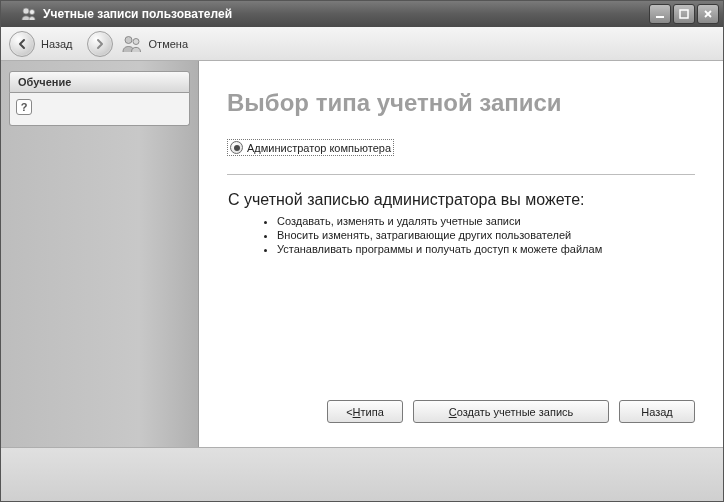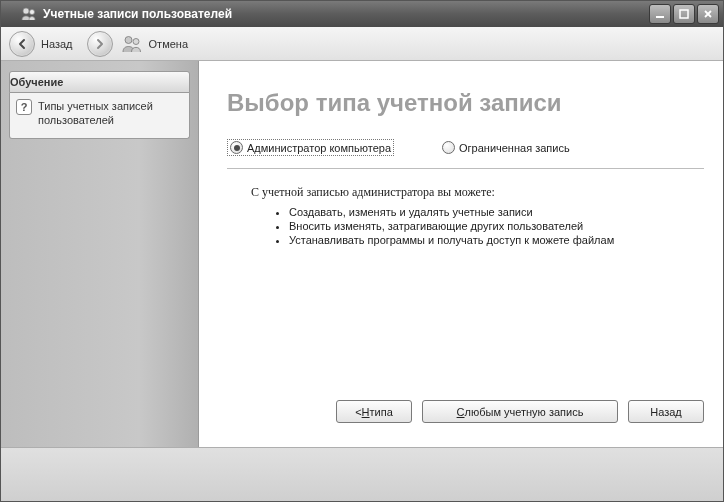--- a/index.html
+++ b/index.html
@@ -76,21 +76,21 @@
   .sidebar {
     width: 198px;
     background: linear-gradient(to right,#bdbdbd 0%, #c8c8c8 70%, #b0b0b0 100%);
     border-right: 1px solid #9a9a9a;
     padding: 10px 8px;
   }
   .side-panel-header {
     background: linear-gradient(to bottom,#f8f8f8,#d8d8d8);
     border: 1px solid #9a9a9a;
     border-radius: 3px 3px 0 0;
-    padding: 4px 0;
+    padding: 4px 8px;
     font-weight: bold;
     color: #333;
     font-size: 11px;
   }
   .side-panel-body {
     background: #f3f3f3;
     border: 1px solid #9a9a9a;
     border-top: none;
     border-radius: 0 0 3px 3px;
     padding: 6px 6px 10px 6px;
@@ -103,33 +103,33 @@
   .side-link .qicon {
     width: 16px; height: 16px; flex: none;
     border: 1px solid #888; border-radius: 3px;
     background: #fff;
     display:flex;align-items:center;justify-content:center;
     font-size: 11px; color:#555; font-weight:bold;
   }
   
   .main {
     flex: 1;
-    padding: 24px 19px 16px 28px;
+    padding: 24px 28px 16px 28px;
     display: flex; flex-direction: column;
     position: relative;
   }
   .page-title {
     font-size: 24px;
     font-weight: bold;
     color: #9e9e9e;
     margin: 4px 0 22px 0;
   }
   .radio-row {
-    display: flex; gap: 48px; align-items: center;
-    margin-bottom: 6px;
+    display: flex; gap: 72px; align-items: center;
+    margin-bottom: 12px;
   }
   .radio-item {
     display: flex; align-items: center; gap: 4px;
     font-size: 11px; color: #222;
   }
   .radio {
     width: 13px; height: 13px; border-radius: 50%;
     border: 1px solid #6a6a6a;
     background: radial-gradient(circle at 35% 30%, #fff, #ddd);
     display:flex;align-items:center;justify-content:center;
@@ -137,26 +137,26 @@
   .radio.selected::after {
     content:"";
     width:6px;height:6px;border-radius:50%;
     background:#4a4a4a;
   }
   .radio-item.selected { border: 1px dotted #777; padding: 1px 2px; }
   .divider {
     border: none; border-top: 1px solid #bdbdbd;
     margin: 6px 0 16px 0;
   }
-  .desc-intro { font-size: 12px; color:#222; margin-bottom: 4px; margin-left: 24px; font-family: Liberation Serif, serif;}
+  .desc-intro { font-size: 16px; color:#222; margin-bottom: 4px; margin-left: 1px;}
   .desc-list {
     margin: 0 0 0 32px; padding: 0 0 0 18px;
     font-size: 11px; color:#222;
   }
-  .desc-list li { margin: 2px 12px; }
+  .desc-list li { margin: 2px 0; }
   .button-row {
     margin-top: auto;
     padding: 12px 0 8px 0;
     display: flex; justify-content: flex-end; gap: 10px;
   }
   .btn {
     height: 23px;
     border: 1px solid #7a7a7a;
     background: linear-gradient(to bottom,#fdfdfd,#e4e4e4);
     border-radius: 3px;
@@ -232,57 +232,52 @@
     <span class="nav-label">Отмена</span>
   </div>
 
   <div class="body">
 
     <div class="sidebar">
       <div class="side-panel-header">Обучение</div>
       <div class="side-panel-body">
         <div class="side-link">
           <span class="qicon">?</span>
-          <span>Типы учетных записей пользователей</span>
         </div>
       </div>
     </div>
 
     <div class="main">
       <div class="page-title">Выбор типа учетной записи</div>
 
       <div class="radio-row">
         <label class="radio-item selected">
           <span class="radio selected"></span>
           <span>Администратор компьютера</span>
-        </label>
-        <label class="radio-item">
-          <span class="radio"></span>
-          <span>Ограниченная запись</span>
         </label>
       </div>
 
       <hr class="divider">
 
       <div class="desc-intro">С учетной записью администратора вы можете:</div>
       <ul class="desc-list">
         <li>Создавать, изменять и удалять учетные записи</li>
         <li>Вносить изменять, затрагивающие других пользователей</li>
         <li>Устанавливать программы и получать доступ к можете файлам</li>
       </ul>
 
       <div class="button-row">
         <div class="btn">
           <span>&lt; </span>
             <span class="ul">Н</span>
             <span>типа</span>
         </div>
         <div class="btn wide">
           <span class="ul">С</span>
-            <span>любым учетную запись</span>
+            <span>оздать учетные запись</span>
         </div>
         <div class="btn">
           <span>Назад</span>
         </div>
       </div>
     </div>
   </div>
 
   <div class="footer"></div>
 </div>

